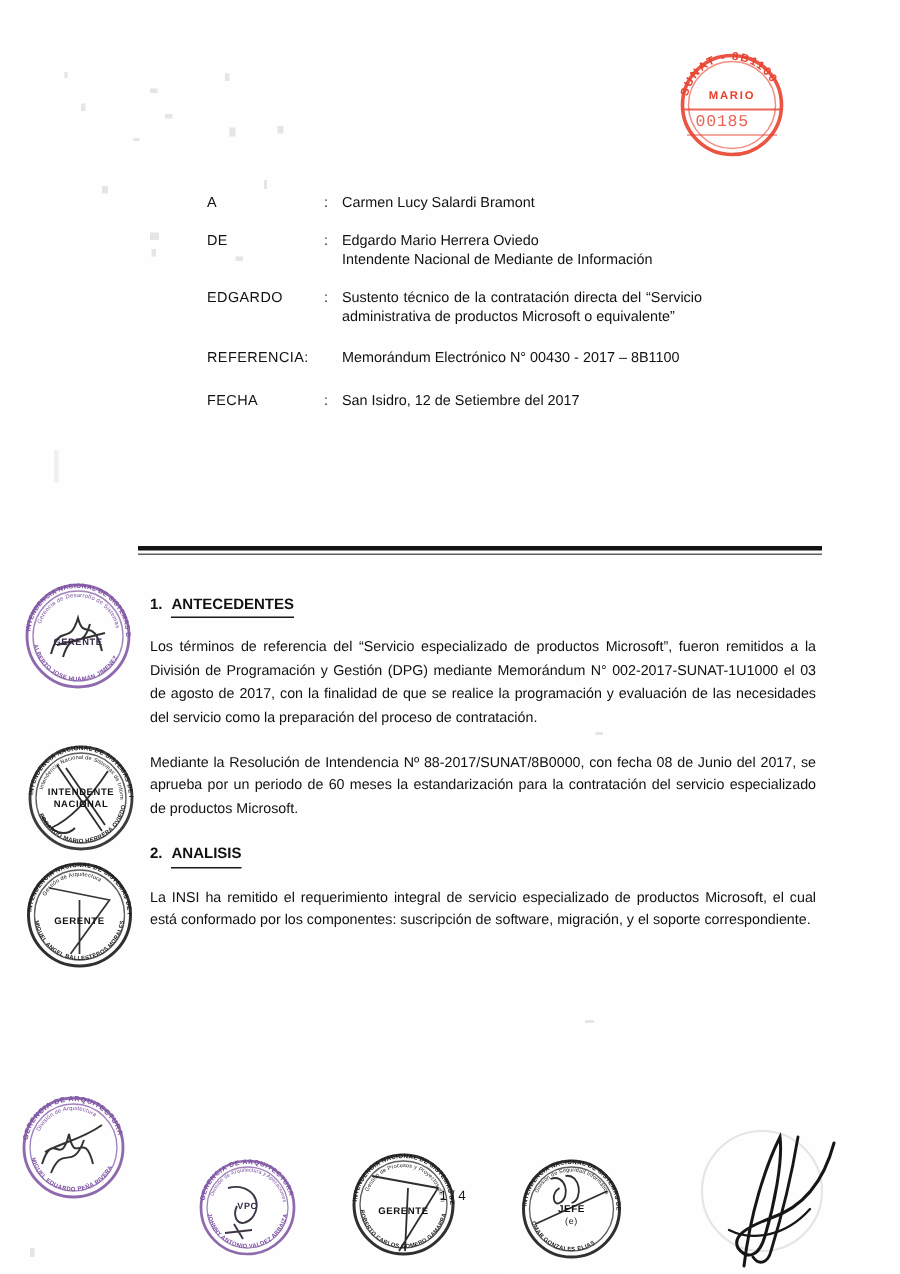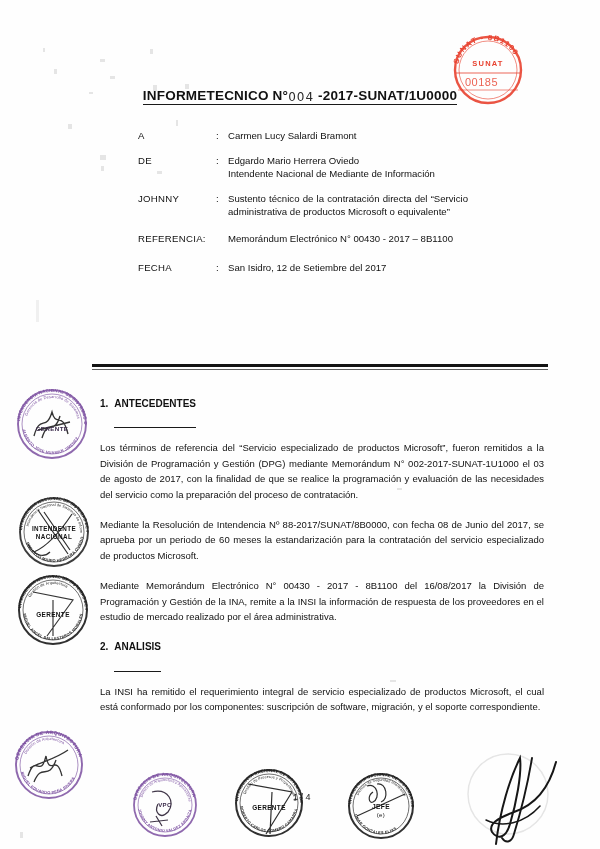--- a/index.html
+++ b/index.html
@@ -62,38 +62,38 @@
   
   .body{
     position:absolute;left:100px;top:396px;width:444px;
     font-size:9.5px;line-height:15.4px;
   }
   .sec-head{
     font-weight:bold;font-size:10px;margin-bottom:12px;
     display:flex;gap:6px;
   }
   .sec-head .num{flex:0 0 auto;}
-  .sec-head .txt{border-bottom:1.4px solid #1a1a1a;padding-bottom:16px;}
+  .sec-head .txt{border-bottom:1.4px solid #1a1a1a;padding-bottom:0px;}
   p.para{
     margin:0 0 15px 0;
     text-align:justify;
     text-align-last:left;
   }
   .sec2{margin-top:6px;}
 
   
   .stamp{position:absolute;border-radius:50%;display:flex;align-items:center;justify-content:center;}
   .stamp svg{display:block;}
   .stamp-label{
     position:absolute;left:0;right:0;text-align:center;
     font-size:6px;font-weight:bold;letter-spacing:.4px;
   }
   .folio-num{
     position:absolute;left:0;right:13px;text-align:center;
-    font-family:Liberation Sans, sans-serif;
+    font-family:Liberation Mono, monospace;
     font-size:11px;letter-spacing:.5px;
   }
   .pagenum{
     position:absolute;font-size:9px;color:#1a1a1a;
   }
   .sig{position:absolute;}
 </style>
 </head>
 <body>
 
@@ -124,27 +124,24 @@
         <path id="folioArcTop" d="M 12,42 A 30,30 0 0 1 72,42"></path>
       </defs>
       <circle cx="42" cy="42" r="33" fill="none" stroke="#e8412f" stroke-width="2.4" opacity=".9"></circle>
       <circle cx="42" cy="42" r="29" fill="none" stroke="#e8412f" stroke-width="1" opacity=".6"></circle>
       <line x1="10" y1="45" x2="74" y2="45" stroke="#e8412f" stroke-width="1.2" opacity=".8"></line>
       <line x1="12" y1="62" x2="72" y2="62" stroke="#e8412f" stroke-width="1" opacity=".6"></line>
       <text font-family="'Liberation Sans',sans-serif" font-size="7.6" font-weight="bold" fill="#e8412f" letter-spacing="1.1">
         <textPath href="#folioArcTop" startOffset="6%">SUNAT - 8B1100</textPath>
       </text>
     </svg>
-    <div class="stamp-label" style="top:31px;color:#e8412f;font-size:7.5px;letter-spacing:1.2px;">SUNAT</div>
+    <div class="stamp-label" style="top:31px;color:#e8412f;font-size:7.5px;letter-spacing:1.2px;">MARIO</div>
     <div class="folio-num" style="top:48px;color:#e8412f;opacity:.82;">00185</div>
   </div>
 
-  <div class="title-row">
-    <span class="doc-title"><span>INFORMETECNICO N°</span><span class="hw-num">004</span> <span>-2017-SUNAT/1U0000</span></span>
-  </div>
 
   <div class="fields">
 
     <div class="frow">
       <div class="flabel">A</div>
       <div class="fcolon">:</div>
       <div class="fval">
         <span>Carmen Lucy Salardi Bramont</span>
       </div>
     </div>
@@ -152,21 +149,21 @@
     <div class="frow">
       <div class="flabel">DE</div>
       <div class="fcolon">:</div>
       <div class="fval">
         <span>Edgardo Mario Herrera Oviedo</span>
         <span class="l2">Intendente Nacional de Mediante de Información</span>
       </div>
     </div>
 
     <div class="frow" style="margin-bottom:15px;">
-      <div class="flabel">JOHNNY</div>
+      <div class="flabel">EDGARDO</div>
       <div class="fcolon">:</div>
       <div class="fval justified">Sustento técnico de la contratación directa del “Servicio administrativa de productos Microsoft o equivalente”</div>
     </div>
 
     <div class="frow" style="margin-bottom:17px;">
       <div class="flabel" style="width:88px;flex:0 0 88px;">REFERENCIA:</div>
       <div class="fcolon" style="width:2px;flex:0 0 2px;"></div>
       <div class="fval justified">Memorándum Electrónico N° 00430 - 2017 – 8B1100</div>
     </div>
 
@@ -182,21 +179,20 @@
 
   <div class="body">
 
     <div class="sec-head">
       <span class="num">1.</span>
       <span class="txt">ANTECEDENTES</span>
     </div>
 
     <p class="para">Los términos de referencia del “Servicio especializado de productos Microsoft”, fueron remitidos a la División de Programación y Gestión (DPG) mediante Memorándum N° 002-2017-SUNAT-1U1000 el 03 de agosto de 2017, con la finalidad de que se realice la programación y evaluación de las necesidades del servicio como la preparación del proceso de contratación.</p>
     <p class="para">Mediante la Resolución de Intendencia Nº 88-2017/SUNAT/8B0000, con fecha 08 de Junio del 2017, se aprueba por un periodo de 60 meses la estandarización para la contratación del servicio especializado de productos Microsoft.</p>
-    <p class="para">Mediante Memorándum Electrónico N° 00430 - 2017 - 8B1100 del 16/08/2017 la División de Programación y Gestión de la INA, remite a la INSI la información de respuesta de los proveedores en el estudio de mercado realizado por el área administrativa.</p>
 
     <div class="sec-head sec2">
       <span class="num">2.</span>
       <span class="txt">ANALISIS</span>
     </div>
 
     <p class="para">La INSI ha remitido el requerimiento integral de servicio especializado de productos Microsoft, el cual está conformado por los componentes: suscripción de software, migración, y el soporte correspondiente.</p>
   </div>
 
   <div class="stamp" style="left:12px;top:384px;width:80px;height:80px;">

